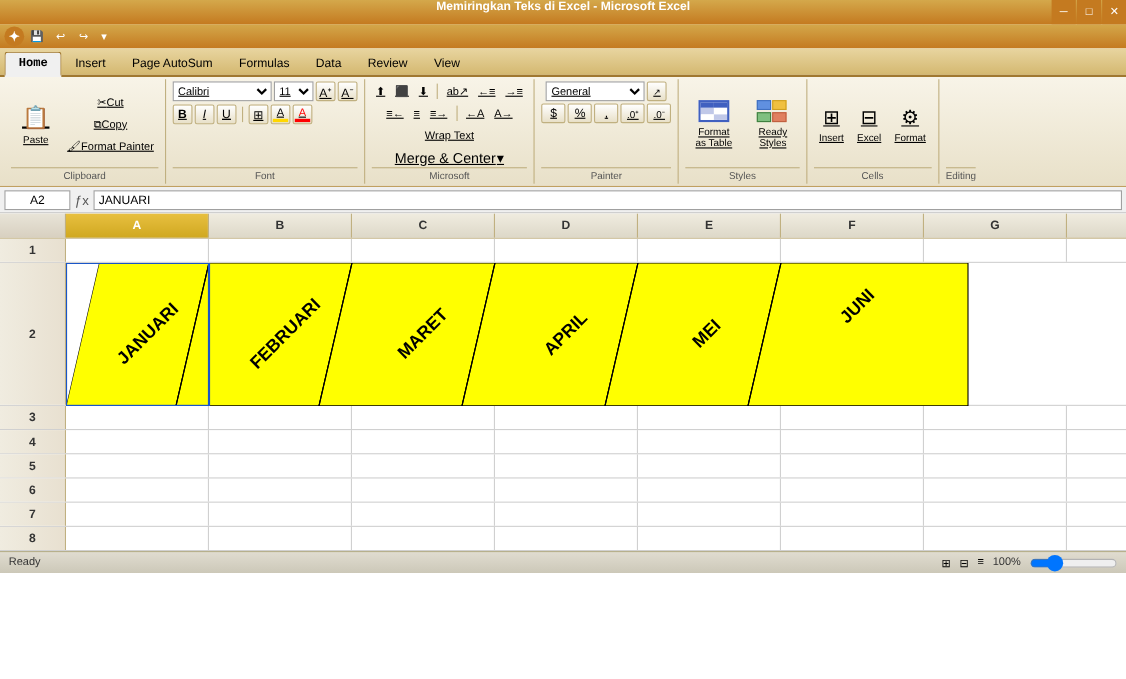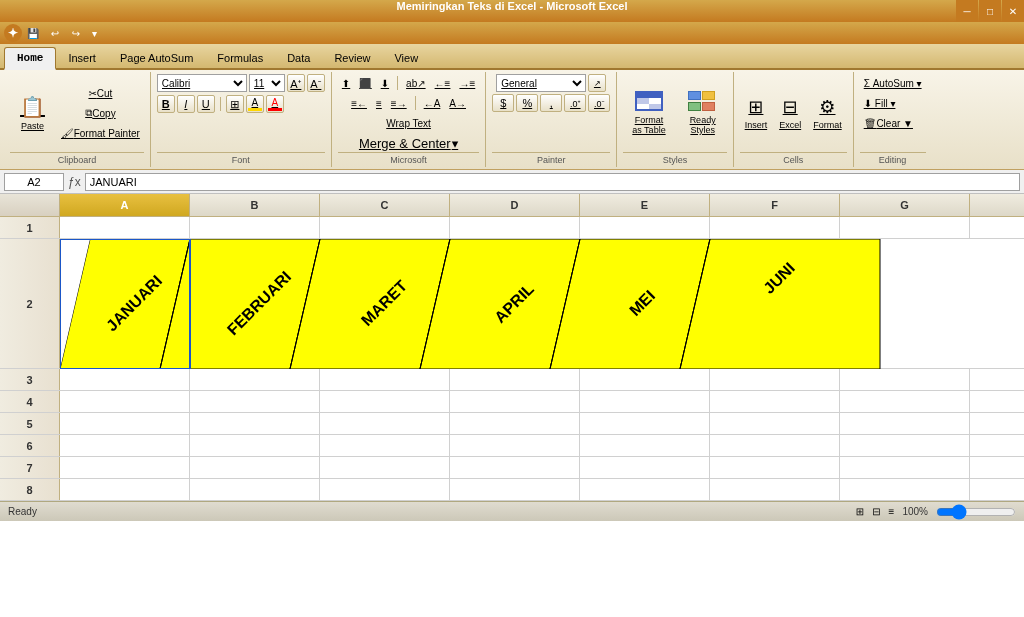--- a/index.html
+++ b/index.html
@@ -528,31 +528,20 @@
       </button>
       <button class="ribbon-btn">
         <span style="font-size:18px;">⚙</span>
         <span>Format</span>
       </button>
     </div>
     <div class="ribbon-group-label">Cells</div>
   </div>
 
   <div class="ribbon-group">
-    <div class="ribbon-group-content" style="flex-direction:column;gap:2px;align-items:flex-start;">
-      <button class="ribbon-btn-small" style="width:100%;justify-content:flex-start;">
-        Σ AutoSum ▾
-      </button>
-      <button class="ribbon-btn-small" style="width:100%;justify-content:flex-start;">
-        ⬇ Fill ▾
-      </button>
-      <button class="ribbon-btn-small" style="width:100%;justify-content:flex-start;">
-        🗑 <span>Clear ▼</span>
-      </button>
-    </div>
     <div class="ribbon-group-label">Editing</div>
   </div>
 
 </div>
 
 <div class="formula-bar">
   <input class="cell-ref" type="text" value="A2" style="">
   <span class="formula-icon">ƒx</span>
   <input class="formula-input" type="text" value="JANUARI" style="">
 </div>

